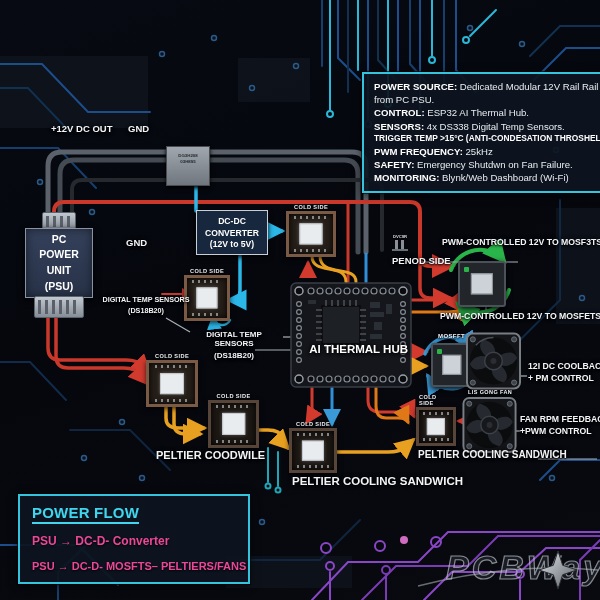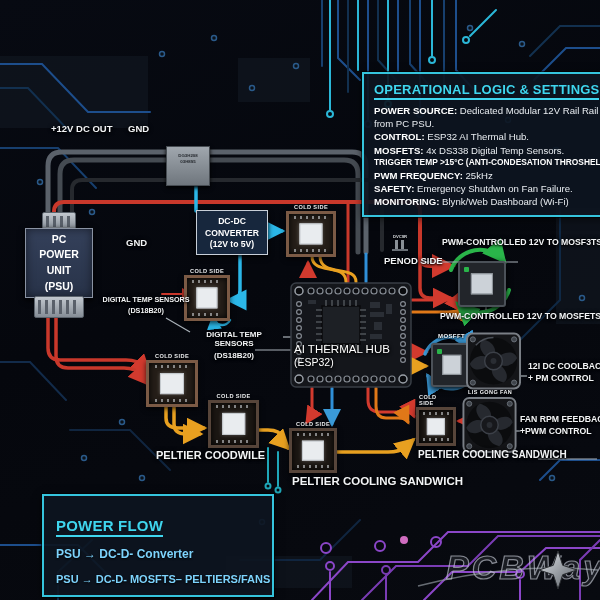--- a/index.html
+++ b/index.html
@@ -12,21 +12,21 @@
        text-shadow:0 1px 2px #000,0 0 4px #000;line-height:1.15;}
   .ctr{text-align:center;}
   
   .infobox{position:absolute;border:2px solid #35c4dd;background:rgba(13,21,31,0.92);
            box-shadow:0 0 0 1px rgba(0,0,0,.6),0 2px 8px rgba(0,0,0,.6);color:#e8ecf0;}
   .infobox .ib-title{color:#3fd6ee;font-weight:bold;border-bottom:2px solid #3fd6ee;
            display:inline-block;padding-bottom:1px;margin-bottom:4px;letter-spacing:.2px;}
   .op-row{font-size:9.6px;line-height:1.38;color:#e8ecf0;}
   .op-row .op-b{font-weight:bold;color:#ffffff;}
   .op-row.sm{font-size:8.4px;white-space:nowrap;font-weight:bold;color:#fff;}
-  .pf-line{font-weight:bold;color:#7dd3fc;text-shadow:0 1px 2px #000;}
+  .pf-line{font-weight:bold;color:#ec4899;text-shadow:0 1px 2px #000;}
   
   .psu{position:absolute;background:linear-gradient(180deg,#34405a,#283349);
        border:1.5px solid #8a93a3;box-shadow:inset 0 0 10px rgba(0,0,0,.5),0 2px 6px #000;
        color:#fff;font-weight:bold;font-size:10.5px;line-height:1.5;text-align:center;
        display:flex;align-items:center;justify-content:center;}
   .conn{position:absolute;background:linear-gradient(180deg,#c2c8cf,#858d96);
         border:1px solid #5a626b;border-radius:2px;}
   .conn::after{content:"";position:absolute;left:3px;right:3px;top:3px;bottom:3px;
         background:repeating-linear-gradient(90deg,#59606a 0 3px,transparent 3px 7px);}
   .smallbox{position:absolute;background:#17273d;border:1.5px solid #c8cfd8;
@@ -45,21 +45,21 @@
   .pelt-core{position:absolute;left:50%;top:50%;width:48%;height:48%;
         transform:translate(-50%,-50%);background:#e9ecef;border:1px solid #c2c7cc;
         box-shadow:0 0 4px rgba(255,255,255,.25);}
   .pelt.dk .pelt-body{border-color:#57453a;background:#1c1713;}
   .mosfet{position:absolute;background:#22252a;border:2px solid #4b5158;border-radius:3px;
         box-shadow:0 2px 6px #000;}
   .mosfet::after{content:"";position:absolute;left:50%;top:50%;width:46%;height:46%;
         transform:translate(-50%,-50%);background:#ccd2d8;border:1px solid #8a9096;}
   .mosfet::before{content:"";position:absolute;left:4px;top:4px;width:5px;height:5px;
         background:#2ab54a;border-radius:1px;}
-  .esp-text{position:absolute;color:#fff;font-weight:normal;text-align:left;
+  .esp-text{position:absolute;color:#fff;font-weight:bold;text-align:right;
         text-shadow:0 1px 3px #000,0 0 4px #000;line-height:1.25;}
   .cap{position:absolute;text-align:center;}
   .cap .cap-l{font-size:4.2px;color:#d8dce0;font-weight:bold;text-shadow:0 1px 1px #000;}
   .cap .cap-b{margin:1px auto 0;width:16px;height:9px;
         background:linear-gradient(90deg,transparent 0 3px,#8a9096 3px 6px,transparent 6px 9px,#8a9096 9px 12px,transparent 12px);
         border-bottom:2px solid #6a7077;}
   .watermark{position:absolute;font-size:34px;font-weight:bold;font-style:italic;
         letter-spacing:3px;color:rgba(190,196,205,0.10);
         -webkit-text-stroke:1.2px rgba(196,202,212,0.65);text-stroke:1px rgba(196,202,212,0.65);}
 </style>
@@ -233,24 +233,23 @@
       <path d="M420,262 L518,262"></path>
         <path d="M527,376 L505,376"></path>
         <path d="M521,431 L508,431"></path>
       <path d="M538,459 L597,459"></path>
         <path d="M486,310 L486,304"></path>
     </g>
   </svg>
 
 
   <div class="infobox" style="left:362px;top:72px;width:234px;padding:6px 10px 7px;">
-    <div class="ib-title" style="font-size:13px;">OPERATIONAL LOGIC &amp; SETTINGS</div>
     <div class="op-row"><span class="op-b">POWER SOURCE:</span><span> Dedicated Modular 12V Rail Rail from PC PSU.</span></div>
     <div class="op-row"><span class="op-b">CONTROL:</span><span> ESP32 AI Thermal Hub.</span></div>
-    <div class="op-row"><span class="op-b">MOSFETS:</span><span> 4x DS338 Digital Temp Sensors.</span></div>
+    <div class="op-row"><span class="op-b">SENSORS:</span><span> 4x DS338 Digital Temp Sensors.</span></div>
     <div class="op-row sm"><span class="op-b">TRIGGER TEMP &gt;15°C</span><span> (ANTI-CONDESATION THROSHELD),</span></div>
     <div class="op-row"><span class="op-b">PWM FREQUENCY:</span><span> 25kHz</span></div>
     <div class="op-row"><span class="op-b">SAFETY:</span><span> Emergency Shutdwn on Fan Failure.</span></div>
     <div class="op-row"><span class="op-b">MONITORING:</span><span> Blynk/Web Dashboard (Wi-Fi)</span></div>
   </div>
 
   <div class="conn" style="left:42px;top:212px;width:32px;height:17px;"></div>
   <div class="psu" style="left:25px;top:228px;width:66px;height:68px;">
     <div>
       <div>PC</div>
@@ -370,38 +369,37 @@
         <rect x="80" y="20" width="10" height="6"></rect>
           <rect x="80" y="30" width="14" height="5"></rect>
         <rect x="84" y="40" width="8" height="8"></rect>
           <rect x="80" y="52" width="12" height="5"></rect>
         <rect x="18" y="18" width="8" height="4"></rect>
           <rect x="96" y="22" width="6" height="10"></rect>
       </g>
     </svg>
     <div class="esp-text" style="left:4px;right:4px;top:60px;">
       <div style="font-size:11.5px;">AI THERMAL HUB</div>
-      <div style="font-size:10.5px;">(ESP32)</div>
     </div>
   </div>
 
   <div class="lbl ctr" style="left:102px;top:296px;width:88px;font-size:7.2px;white-space:normal;">
     <div>DIGITAL TEMP SENSORS</div>
       <div style="margin-top:3px;">(DS18B20)</div>
   </div>
   <div class="lbl ctr" style="left:186px;top:330px;width:96px;font-size:8px;white-space:normal;">
     <div>DIGITAL TEMP SENSORS</div>
       <div style="margin-top:3px;">(DS18B20)</div>
   </div>
 
   <div class="cap" style="left:387px;top:234px;width:26px;">
     <div class="cap-l">DVC9R</div>
     <div class="cap-b"></div>
   </div>
-  <div class="lbl" style="left:384px;top:256px;font-size:9.5px;">PENOD SIDE</div>
+  <div class="lbl" style="left:364px;top:256px;font-size:9.5px;padding-left:28px;">PENOD SIDE</div>
 
   <div class="lbl" style="left:442px;top:237px;font-size:8.7px;">PWM-CONTROLLED 12V TO MOSF3TS</div>
   <div class="mosfet" style="left:458px;top:261px;width:44px;height:42px;"></div>
   <div class="lbl" style="left:440px;top:311px;font-size:8.7px;">PWM-CONTROLLED 12V TO MOSFETS</div>
 
   <div class="lbl" style="left:438px;top:333px;font-size:6px;letter-spacing:.4px;">MOSFFT</div>
   <div class="mosfet" style="left:431px;top:343px;width:38px;height:40px;"></div>
 
   <div class="abs" style="left:466px;top:332px;">
     <svg width="55" height="58" viewBox="0 0 56 58">
@@ -452,21 +450,21 @@
   </div>
   <div class="lbl" style="left:520px;top:413px;font-size:8.7px;line-height:1.4;">
     <div>FAN RPM FEEDBACK</div>
       <div>+PWM CONTROL</div>
   </div>
 
   <div class="lbl" style="left:156px;top:449px;font-size:11px;text-align:center;">PELTIER COODWILE</div>
   <div class="lbl" style="left:292px;top:475px;font-size:11.5px;">PELTIER COOLING SANDWICH</div>
   <div class="lbl" style="left:418px;top:449px;font-size:10px;">PELTIER COOLING SANDWICH</div>
 
-  <div class="infobox" style="left:18px;top:494px;width:204px;padding:21px 12px 10px;margin-left:24px;">
+  <div class="infobox" style="left:18px;top:494px;width:204px;padding:8px 12px 10px;">
     <div class="ib-title" style="font-size:15px;">POWER FLOW</div>
     <div class="pf-line" style="font-size:12px;margin-top:6px;">PSU → DC-D- Converter</div>
     <div class="pf-line" style="font-size:11px;margin-top:12px;white-space:nowrap;">PSU → DC-D- MOSFTS– PELTIERS/FANS</div>
   </div>
 
   <div class="watermark" style="left:446px;top:548px;">PCBWay</div>
   <svg class="abs" style="left:538px;top:550px;" width="40" height="40" viewBox="0 0 40 40">
     <defs>
         <linearGradient id="starg" x1="0" y1="0" x2="1" y2="1">
       <stop offset="0" stop-color="#e2e6eb"></stop>

